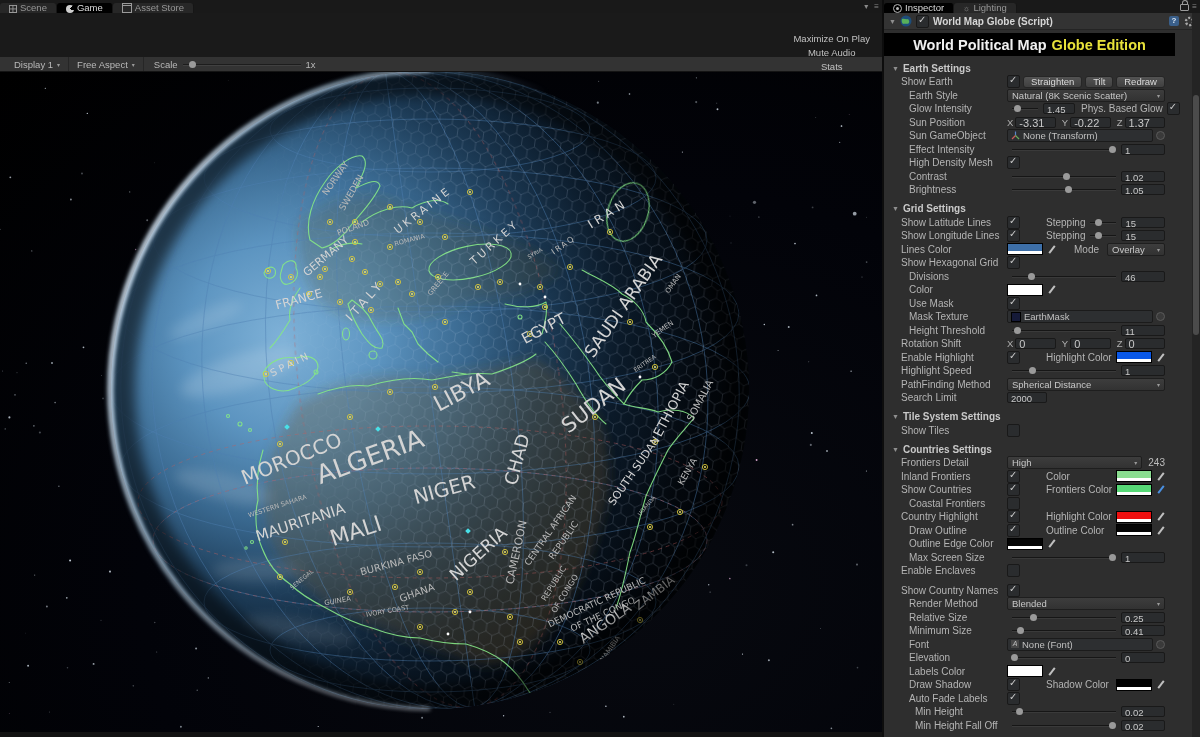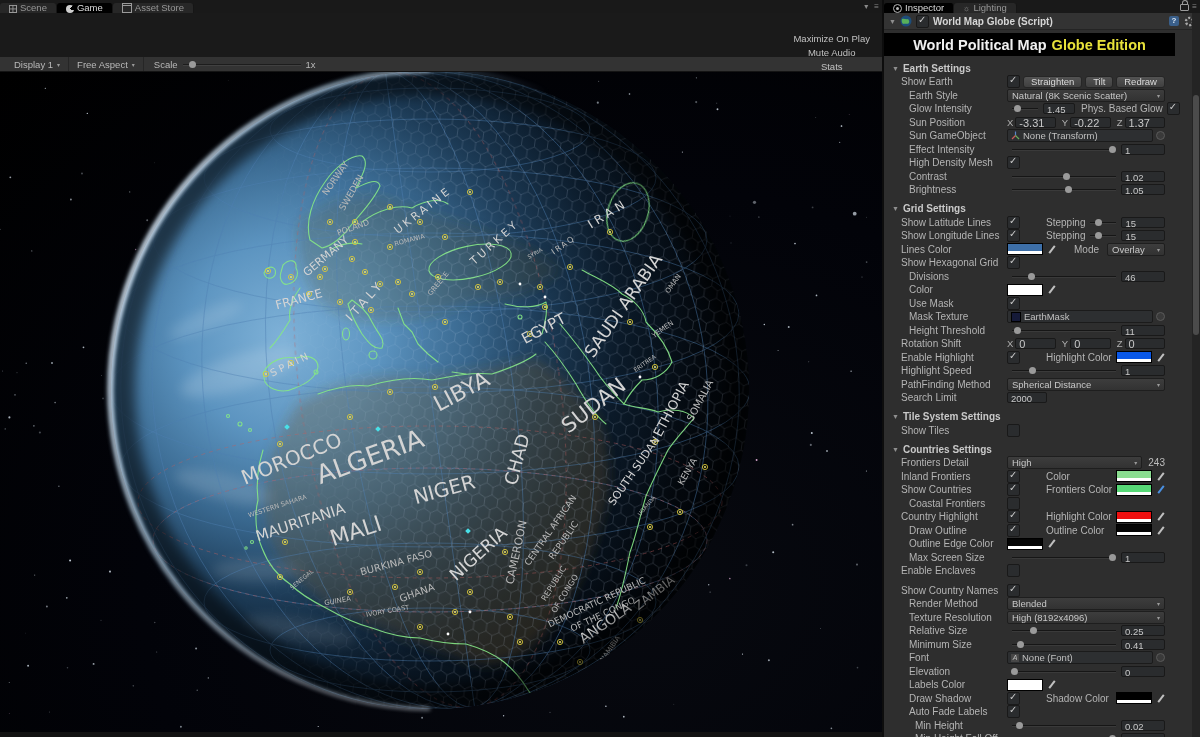--- a/index.html
+++ b/index.html
@@ -877,27 +877,20 @@
         <span class="chk on"></span>
       </div>
       <div class="row ind">
         <span class="lbl">Render Method</span>
         <span class="drop">
           <span>Blended</span>
           <span class="arw">▾</span>
         </span>
       </div>
       <div class="row ind">
-        <span class="lbl">Texture Resolution</span>
-        <span class="drop">
-          <span>High (8192x4096)</span>
-          <span class="arw">▾</span>
-        </span>
-      </div>
-      <div class="row ind">
         <span class="lbl">Relative Size</span>
         <span class="slider">
             <i class="knob" style="left:20%"></i>
           </span>
         <span class="val">0.25</span>
       </div>
       <div class="row ind">
         <span class="lbl">Minimum Size</span>
         <span class="slider">
             <i class="knob" style="left:8%"></i>

